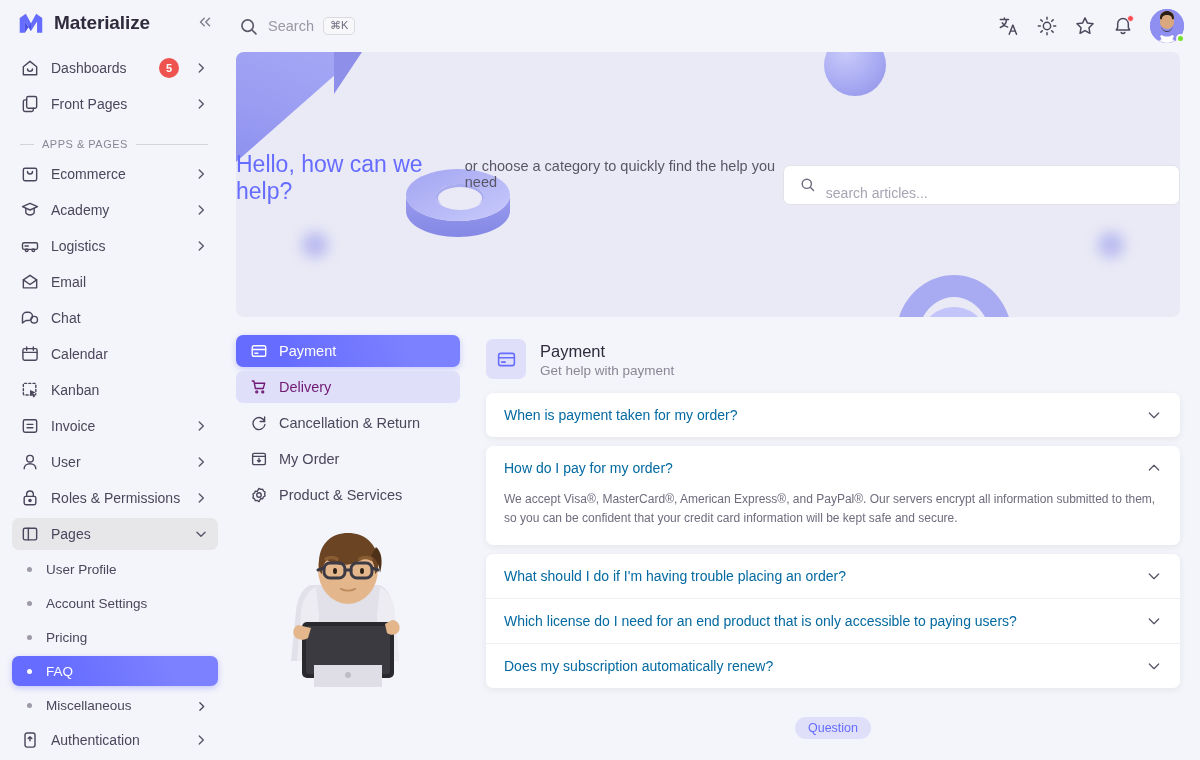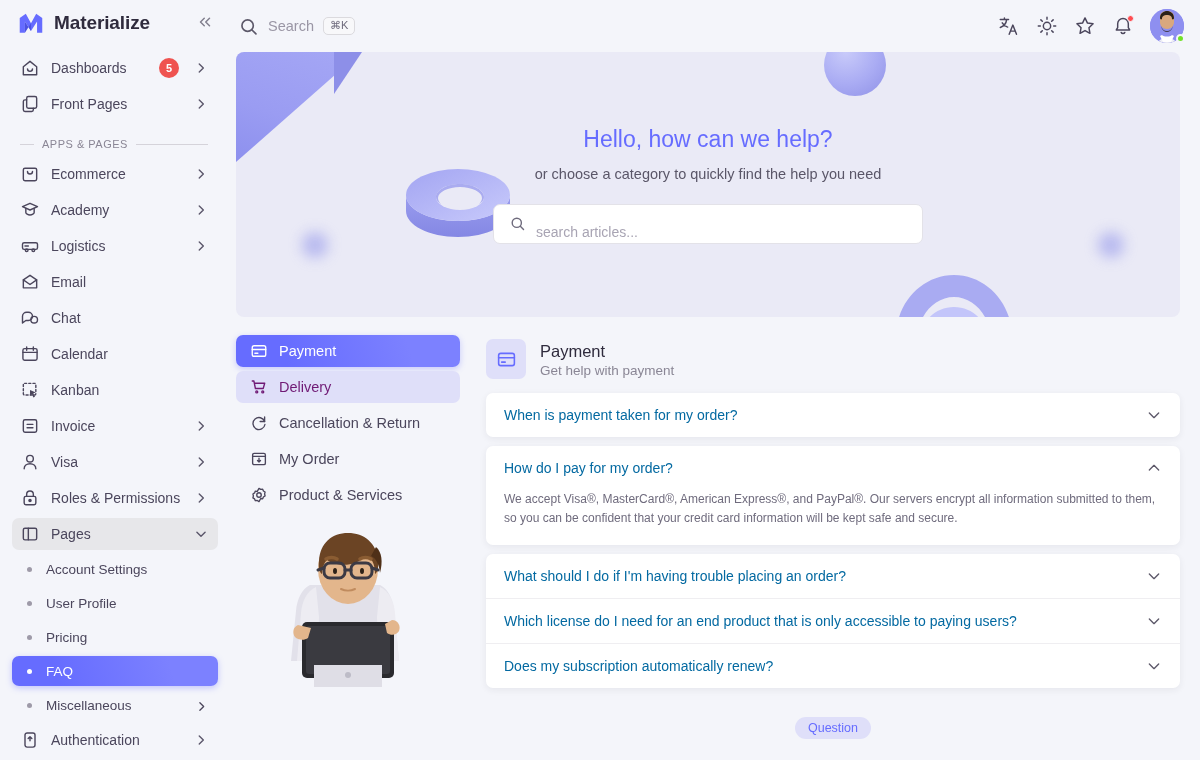--- a/index.html
+++ b/index.html
@@ -116,21 +116,21 @@
     width: 9px; height: 9px; border-radius: 50%;
     background: #72E128; border: 2px solid #F4F5FA;
   }
 
   .main { padding: 0 20px 0 6px; flex: 1; overflow: hidden; }
 
   
   .hero {
     height: 265px; border-radius: 8px;
     background: #EAEAF6; position: relative; overflow: hidden;
-    display: flex; flex-direction: column;
+    display: flex; 
     align-items: center; justify-content: center;
   }
   .hero-title {
     font-size: 23px; color: #666CFF; font-weight: normal;
     position: relative; z-index: 3; margin-bottom: 13px;
   }
   .hero-sub { font-size: 14.5px; color: #5a5668; position: relative; z-index:3; margin-bottom: 22px;}
   .hero-search {
     width: 430px; height: 40px; background: #fff;
     border: 1px solid #E3E2E8; border-radius: 7px;
@@ -387,21 +387,21 @@
         </span>
       </div>
 
       <div class="nav-item">
         <span class="ic">
           <svg viewBox="0 0 24 24" fill="none" stroke="#4B465C" stroke-width="1.7" stroke-linecap="round" stroke-linejoin="round">
             <circle cx="12" cy="8" r="4"></circle>
               <path d="M5 20c0-3.6 3.1-6 7-6s7 2.4 7 6"></path>
           </svg>
         </span>
-        <span class="lbl">Visa</span>
+        <span class="lbl">User</span>
         <span class="chev">
           <svg viewBox="0 0 24 24" fill="none" stroke="#4B465C" stroke-width="2.4" stroke-linecap="round" stroke-linejoin="round">
               <polyline points="9 5 16 12 9 19"></polyline>
             </svg>
         </span>
       </div>
 
       <div class="nav-item">
         <span class="ic">
           <svg viewBox="0 0 24 24" fill="none" stroke="#4B465C" stroke-width="1.7" stroke-linecap="round" stroke-linejoin="round">
@@ -428,25 +428,25 @@
         <span class="lbl">Pages</span>
         <span class="chev">
           <svg viewBox="0 0 24 24" fill="none" stroke="#4B465C" stroke-width="2.4" stroke-linecap="round" stroke-linejoin="round">
               <polyline points="5 9 12 16 19 9"></polyline>
             </svg>
         </span>
       </div>
 
       <div class="sub-item">
         <span class="dot"></span>
-        <span class="lbl">Account Settings</span>
+        <span class="lbl">User Profile</span>
       </div>
       <div class="sub-item">
         <span class="dot"></span>
-        <span class="lbl">User Profile</span>
+        <span class="lbl">Account Settings</span>
       </div>
       <div class="sub-item">
         <span class="dot"></span>
         <span class="lbl">Pricing</span>
       </div>
       <div class="sub-item active">
         <span class="dot"></span>
         <span class="lbl">FAQ</span>
       </div>
       <div class="sub-item">

